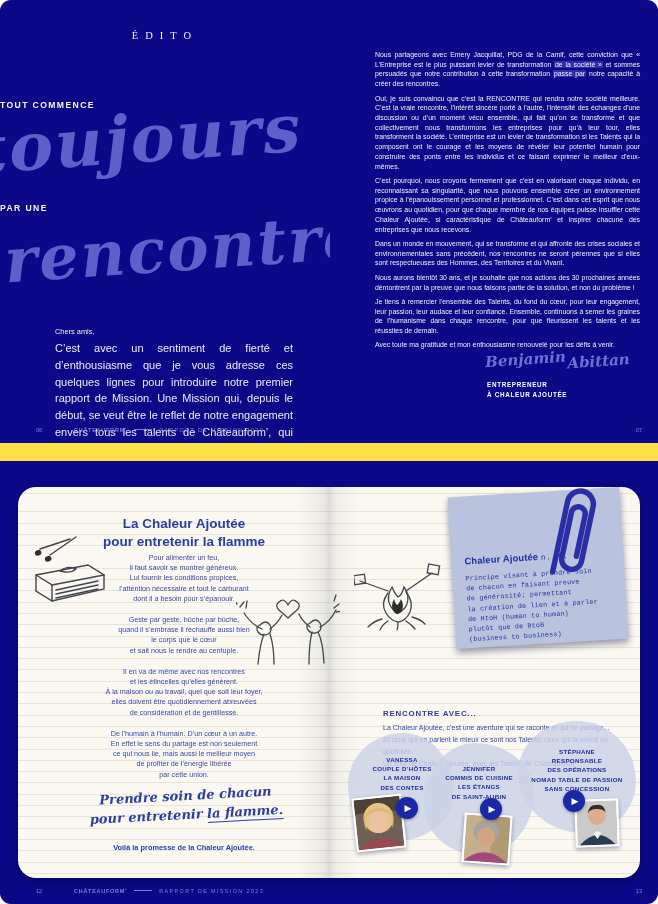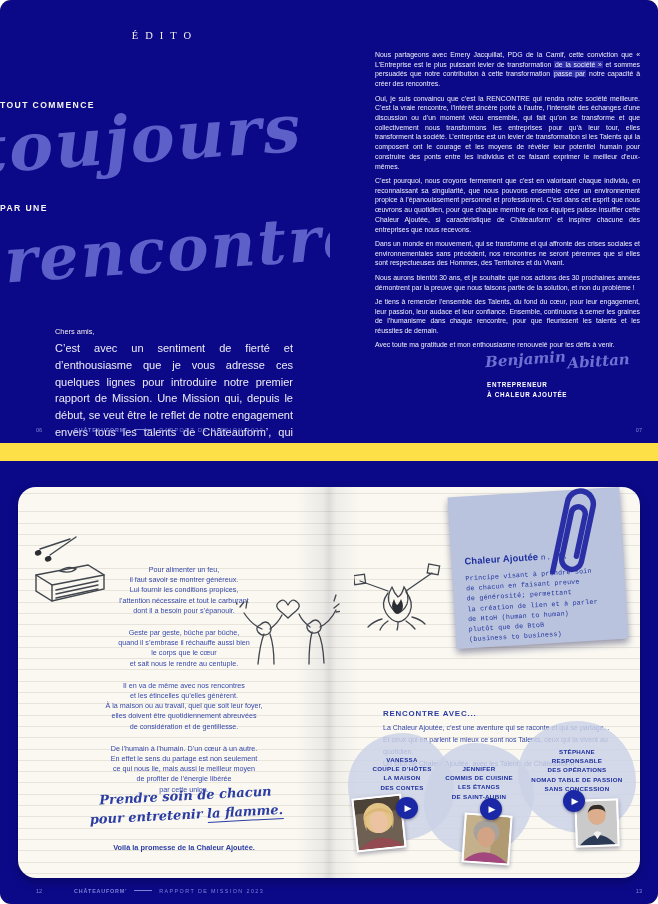--- a/index.html
+++ b/index.html
@@ -47,21 +47,21 @@
       background:
         repeating-linear-gradient(to bottom, rgba(0,0,0,0) 0 10.3px, #e7e5db 10.3px 11.3px),
         #faf8f1;
       background-position:0 14px; box-shadow:0 4px 8px rgba(0,0,40,.35); overflow:hidden; }
   .gutter { position:absolute; left:50%; top:0; bottom:0; width:64px; transform:translateX(-50%);
       background:linear-gradient(to right, rgba(0,0,0,0) 0%, rgba(50,50,80,0.07) 40%, rgba(50,50,80,0.14) 50%, rgba(50,50,80,0.05) 62%, rgba(0,0,0,0) 100%); }
 
   .nb-title { position:absolute; left:20px; top:28px; width:292px; text-align:center; font-weight:bold;
       font-size:13.5px; line-height:1.32; color:#2b3da3; }
   .poem { position:absolute; left:20px; top:66px; width:292px; text-align:center; color:#3648ab; font-size:7.2px; }
-  .poem .stanza { margin:12px 0 11px; }
+  .poem .stanza { margin:0 0 11px; }
   .ln { display:block; line-height:10.2px; }
   .quote { position:absolute; left:16px; top:300px; width:304px; text-align:center;
       font-family:"DejaVu Serif", serif; font-style:italic; font-weight:bold; font-size:13px;
       color:#2b3da3; transform:rotate(-3deg); line-height:1.45; }
   .quote .u { border-bottom:1.7px solid #2b3da3; padding-bottom:1px; }
   .promise { position:absolute; left:20px; top:356px; width:292px; text-align:center; font-weight:bold;
       font-size:7.4px; color:#2b3da3; }
 
   .doodle { position:absolute; }
   .d-matches { left:8px; top:48px; }
@@ -140,20 +140,24 @@
         <div>À CHALEUR AJOUTÉE</div>
       </div>
       <span class="pgnum pg-r">07</span>
     </div>
   </section>
 
   <section class="spread-bottom">
     <div class="notebook">
       <div class="gutter"></div>
 
+      <div class="nb-title">
+        <div>La Chaleur Ajoutée</div>
+        <div>pour entretenir la flamme</div>
+      </div>
 
       <div class="poem">
         <p class="stanza">
           <span class="ln">Pour alimenter un feu,</span>
           <span class="ln">il faut savoir se montrer généreux.</span>
           <span class="ln">Lui fournir les conditions propices,</span>
           <span class="ln">l’attention nécessaire et tout le carburant</span>
           <span class="ln">dont il a besoin pour s’épanouir.</span>
         </p>
         <p class="stanza">

